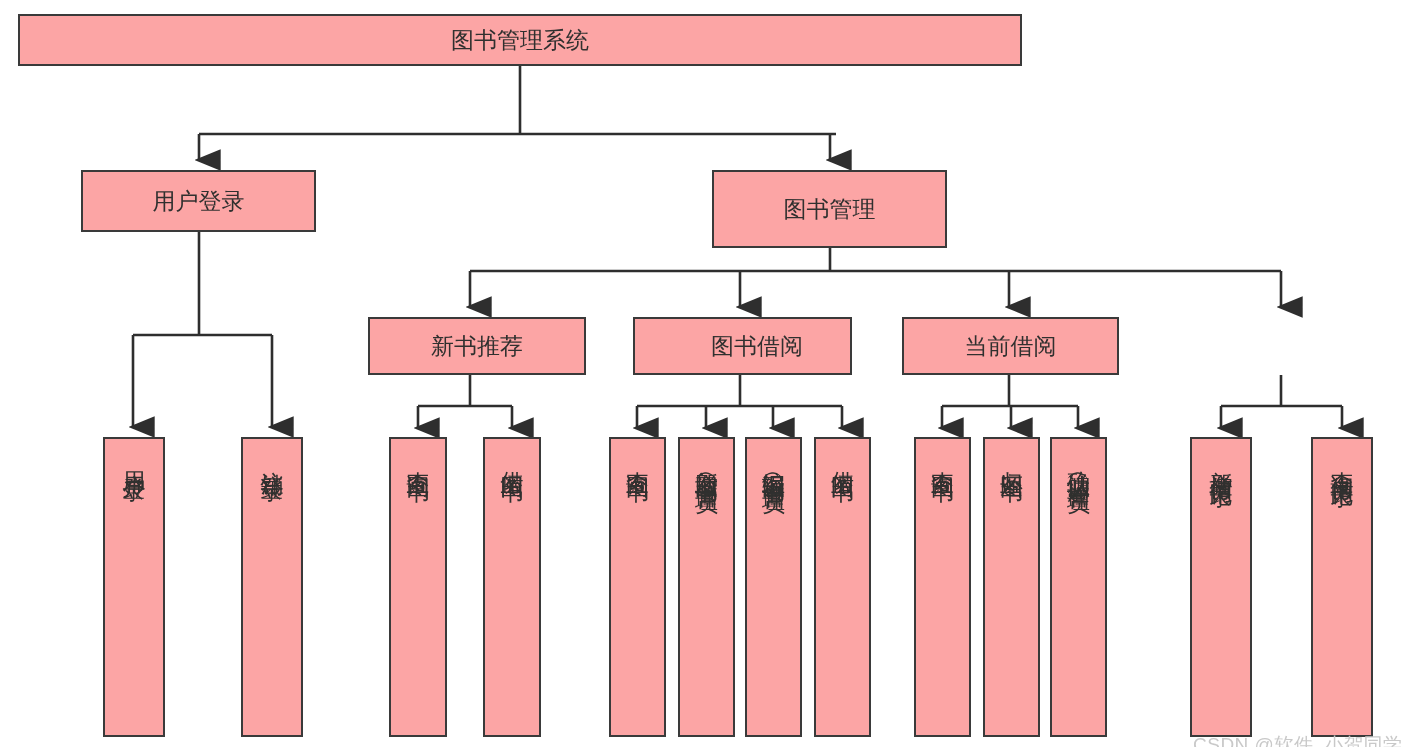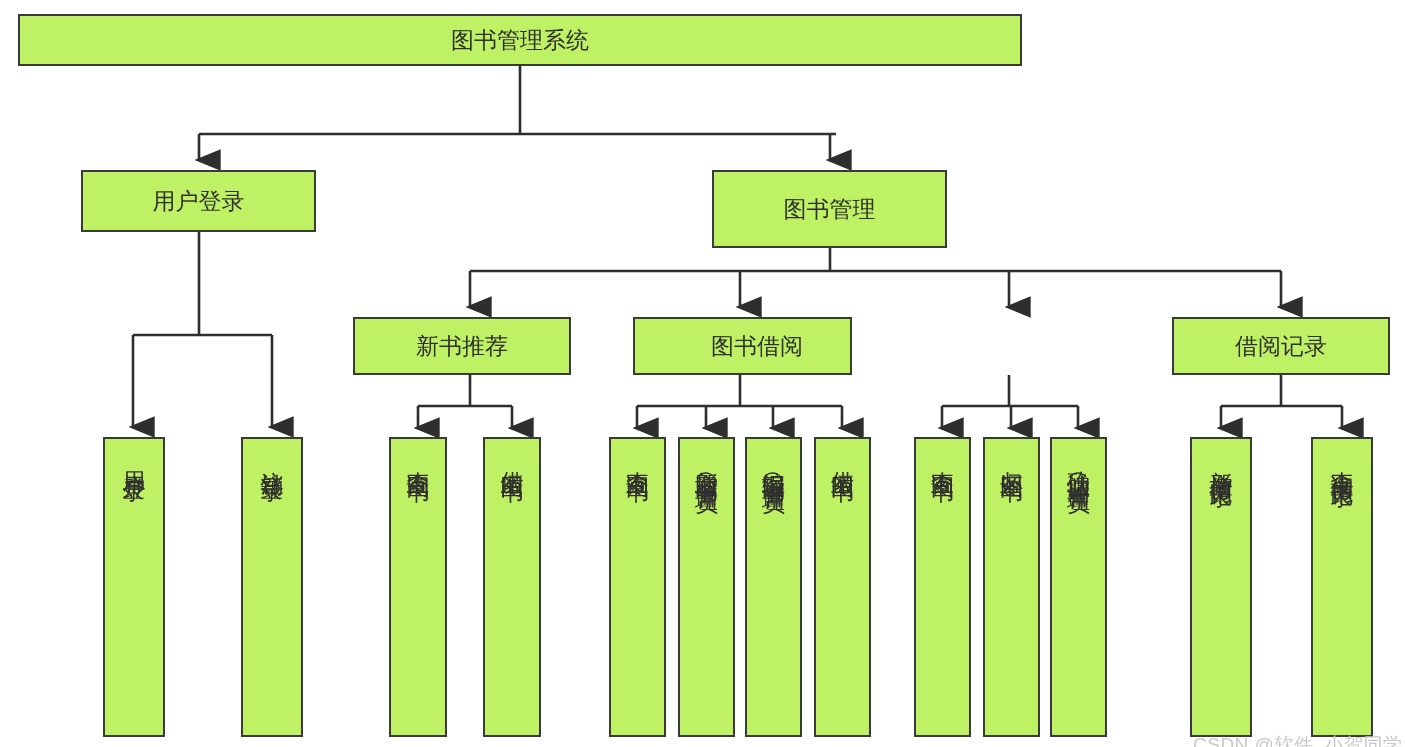--- a/index.html
+++ b/index.html
@@ -21,21 +21,21 @@
   #wires {
     position: absolute;
     left: 0;
     top: 0;
     width: 1405px;
     height: 747px;
   }
   .node {
     position: absolute;
     box-sizing: border-box;
-    background: #bef264;
+    background: #fca5a5;
     border: 2.5px solid #3a3a3a;
     display: flex;
     align-items: center;
     justify-content: center;
     z-index: 3;
   }
   .node .label {
     color: #30302f;
     text-align: center;
     line-height: 1.08;
@@ -131,28 +131,28 @@
     <span class="label">图书管理系统</span>
   </div>
 
   <div class="node horiz" id="n-l2-0" style="left: 81px; top: 170px; width: 235px; height: 62px;">
     <span class="label">用户登录</span>
   </div>
   <div class="node horiz" id="n-l2-1" style="left: 712px; top: 170px; width: 235px; height: 78px;">
     <span class="label">图书管理</span>
   </div>
 
-  <div class="node horiz" id="n-l3-0" style="left: 353px; top: 317px; width: 218px; height: 58px;">
+  <div class="node horiz" id="n-l3-0" style="left: 368px; top: 317px; width: 218px; height: 58px;">
     <span class="label">新书推荐</span>
   </div>
   <div class="node horiz" id="n-l3-1" style="left: 633px; top: 317px; width: 219px; height: 58px; padding-left: 29px;">
     <span class="label">图书借阅</span>
   </div>
-  <div class="node horiz" id="n-l3-3" style="left: 1172px; top: 317px; width: 218px; height: 58px;">
-    <span class="label">借阅记录</span>
+  <div class="node horiz" id="n-l3-2" style="left: 902px; top: 317px; width: 217px; height: 58px;">
+    <span class="label">当前借阅</span>
   </div>
 
   <div class="node leaf" id="n-leaf-0" style="left: 103px; top: 437px; width: 62px; height: 300px;">
     <span class="label">用户登录</span>
   </div>
   <div class="node leaf" id="n-leaf-1" style="left: 241px; top: 437px; width: 62px; height: 300px;">
     <span class="label">注销登录</span>
   </div>
   <div class="node leaf" id="n-leaf-2" style="left: 389px; top: 437px; width: 58px; height: 300px;">
     <span class="label">查询图书</span>

